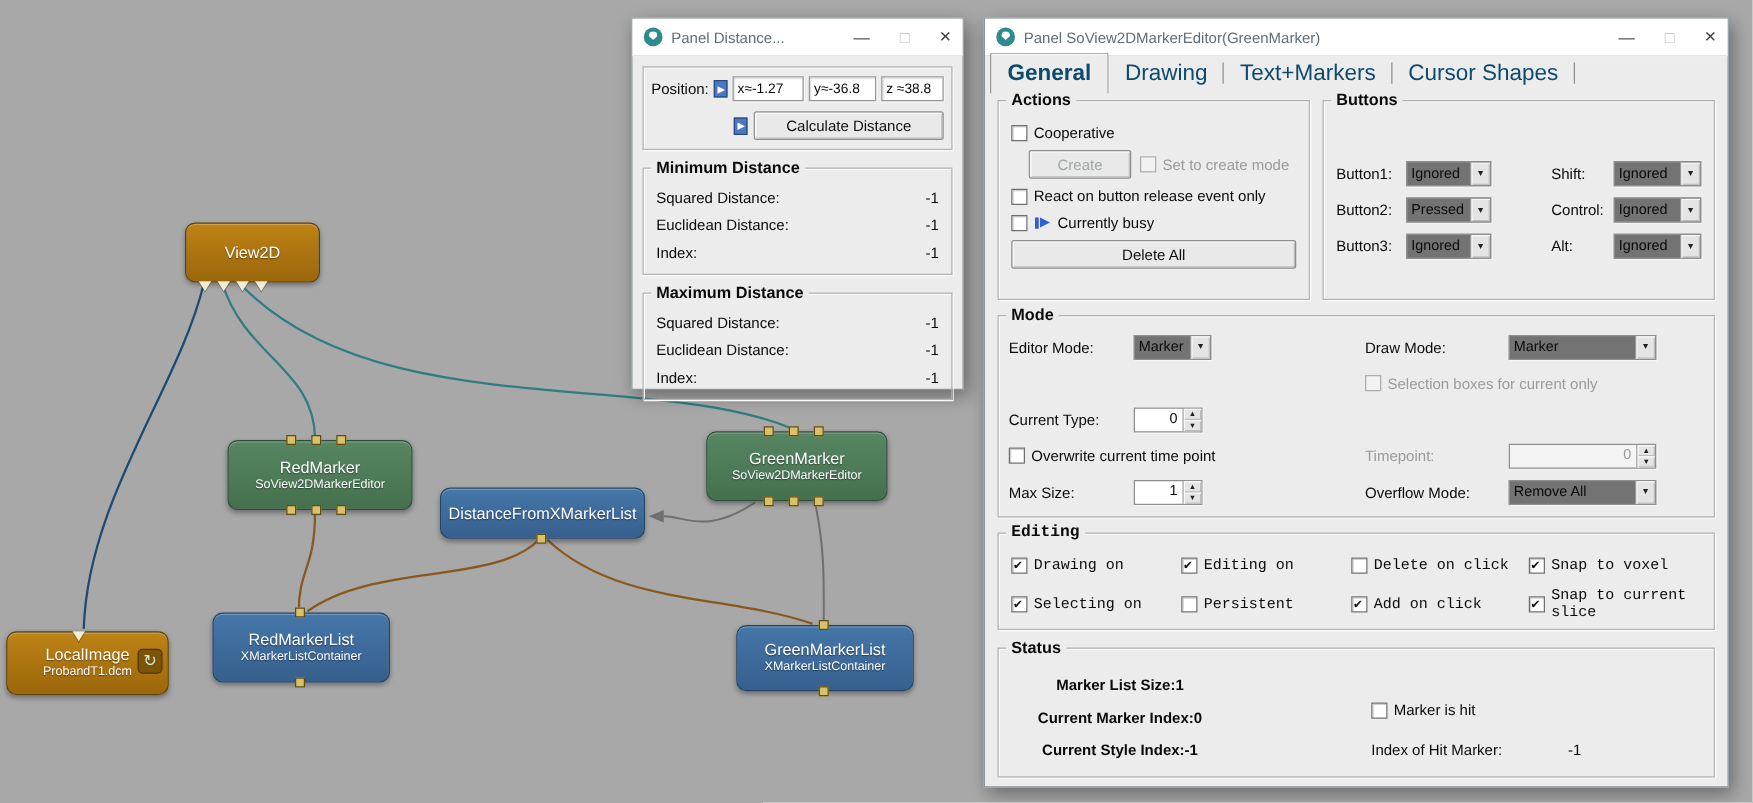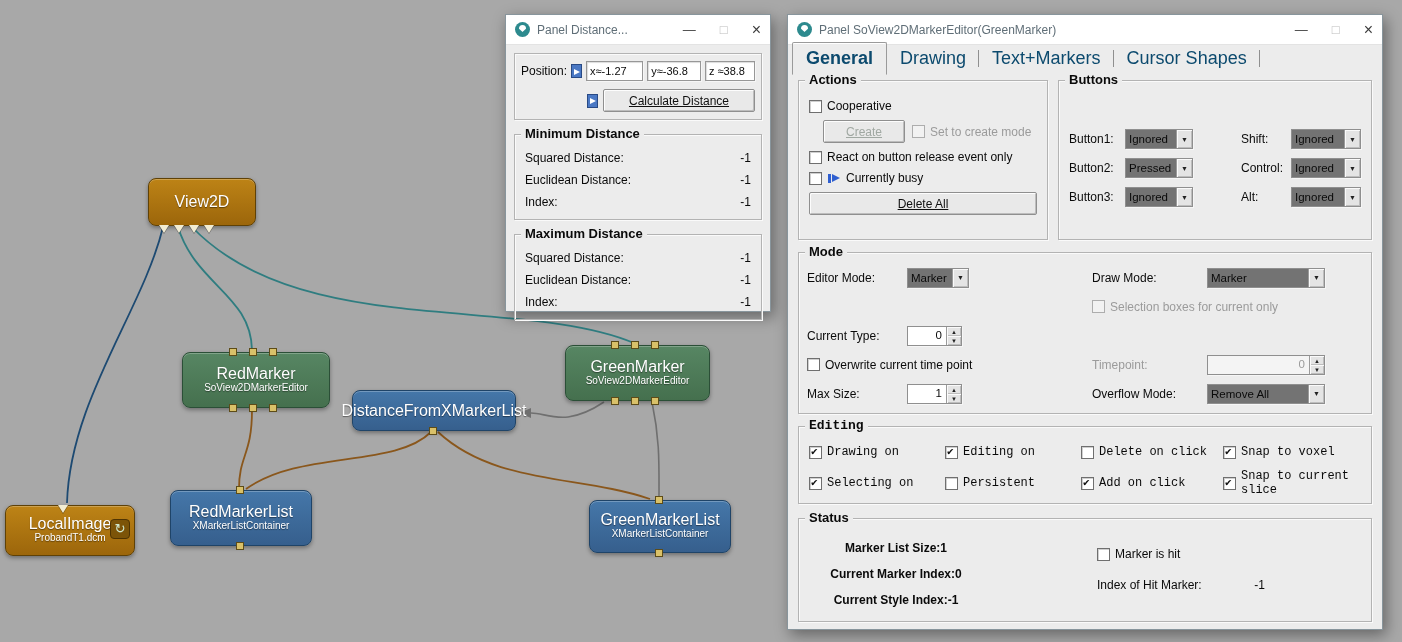--- a/index.html
+++ b/index.html
@@ -7,21 +7,21 @@
   .screen { position:relative; width:1402px; height:642px; background:#a8a8a8; overflow:hidden; cursor:default; }
   .wires { position:absolute; left:0; top:0; z-index:1; }
 
   
   .node { position:absolute; z-index:2; border-radius:8px; color:#fff; display:flex; flex-direction:column;
           align-items:center; justify-content:center; text-align:center;
           box-shadow: 0 2px 4px rgba(0,0,0,.35), inset 0 1px 0 rgba(255,255,255,.25); }
   .node.orange { background:linear-gradient(#bd8316,#9c660b); border:1.5px solid #5f4106; }
   .node.green  { background:linear-gradient(#578663,#45704e); border:1.5px solid #2b4f37; }
   .node.blue   { background:linear-gradient(#4577a9,#365f8d); border:1.5px solid #1f4468; }
-  .ntitle { font-size:16px; text-shadow:0 1px 1px rgba(0,0,0,.45); line-height:14px; }
+  .ntitle { font-size:13px; text-shadow:0 1px 1px rgba(0,0,0,.45); line-height:14px; }
   .nsub   { font-size:10px;  text-shadow:0 1px 1px rgba(0,0,0,.45); line-height:13px; }
   .sq { position:absolute; width:8px; height:8px; background:#d9c169; border:1px solid #5d4c18; z-index:3; }
   .tri { position:absolute; width:0; height:0; border-left:5px solid transparent; border-right:5px solid transparent;
          border-top:8px solid #f2ecd2; z-index:3; filter:drop-shadow(0 1px 0 rgba(0,0,0,.4)); }
   .reload { position:absolute; right:4px; top:13px; width:20px; height:20px; border-radius:4px;
             background:#7c5408; border:1px solid #4f3402; color:#cfe8cf; font-size:13px; line-height:18px; text-align:center; }
 
   
   .win { position:absolute; background:#ececec; border:1px solid #88959c; box-shadow:3px 5px 14px rgba(0,0,0,.4); }
   .titlebar { height:30px; background:#fff; border-bottom:1px solid #e3e3e3; display:flex; align-items:center; gap:7px; padding:0 9px; }
@@ -36,21 +36,21 @@
   .wbody { padding:6px 8px 8px; }
 
   
   .etched { border:1px solid #b3b3b3; box-shadow:1px 1px 0 #fafafa, inset 1px 1px 0 #fafafa; }
   .groupbox { position:relative; border:1px solid #b3b3b3; box-shadow:1px 1px 0 #fafafa, inset 1px 1px 0 #fafafa;
               padding:14px 8px 8px; }
   .gtitle { position:absolute; top:-9px; left:6px; background:#ececec; padding:0 4px; font-size:13px; font-weight:bold; color:#0a0a0a; }
   .lbl { font-size:12px; color:#0a0a0a; }
   .val { font-size:12px; color:#0a0a0a; }
   .btn { font-family:inherit; font-size:12px; color:#101010; height:23px; padding:0 12px; background:#e9e9e9;
-         border:1px solid #8f8f8f; border-radius:2px; box-shadow:inset 1px 1px 0 #fdfdfd, inset -1px -1px 0 #bdbdbd;text-decoration:underline; }
+         border:1px solid #8f8f8f; border-radius:2px; box-shadow:inset 1px 1px 0 #fdfdfd, inset -1px -1px 0 #bdbdbd; }
   .btn[data-disabled="true"] { color:#a0a8a2; }
   .sunken { background:#fff; border:1px solid #979797; box-shadow:1px 1px 0 #f6f6f6, inset 1px 1px 1px #dcdcdc;
             font-size:11px; color:#0a0a0a; height:20px; line-height:18px; padding:0 3px; display:inline-block; white-space:nowrap; }
   .cbrow { display:inline-flex; align-items:center; gap:5px; font-size:12px; color:#0a0a0a; }
   .cb { width:13px; height:13px; flex:none; background:#fff; border:1px solid #6f6f6f; box-shadow:inset 1px 1px 0 #cfcfcf; position:relative; }
   .cb[data-checked="true"]::after { content:"✔"; position:absolute; left:1px; top:-2px; font-size:11px; font-weight:bold; color:#101010; }
   [data-disabled="true"] { color:#9b9b9b; }
   [data-disabled="true"] .cb { background:#f2f2f2; border-color:#adadad; box-shadow:none; }
   .combo { display:inline-flex; align-items:center; height:20px; background:#737373; border:1px solid #8f8f8f;
            box-shadow:1px 1px 0 #f6f6f6; font-size:11.5px; color:#0a0a0a; }
@@ -100,21 +100,21 @@
   .modebox { margin-top:12px; height:162px; padding-top:10px; }
   .mrow { display:grid; grid-template-columns:100px 185px 115px 1fr; align-items:center; height:29px; }
   .span12 { grid-column:1/3; } .span34 { grid-column:3/5; }
   .editbox { margin-top:12px; height:78px;font-family:Liberation Mono, monospace; }
   .egrid { display:grid; grid-template-columns:136px 136px 142px 1fr; row-gap:10px; padding:4px 2px 0; }
   .statusbox { margin-top:14px; height:104px; }
   .statusflex { display:flex; padding-top:2px; }
   .scol1 { width:178px; }
   .srow { display:flex; justify-content:center; align-items:center; height:26px; font-size:12px;font-weight:bold; }
   .scol2 { margin-left:112px; }
-  .hitcb { margin-top:12px; }
+  .hitcb { margin-top:26px; }
   .hitrow { display:flex; justify-content:space-between; width:168px; margin-top:13px; font-size:12px; }
 </style>
 </head>
 <body>
 
 <div class="screen">
 
   <svg class="wires" width="1402" height="642" viewBox="0 0 1402 642">
     <path d="M163,227 C143,310 70,400 67,503" fill="none" stroke="#1d4a72" stroke-width="1.8"></path>
     <path d="M178,227 C196,285 251,295 252,350" fill="none" stroke="#2f7d80" stroke-width="1.8"></path>

